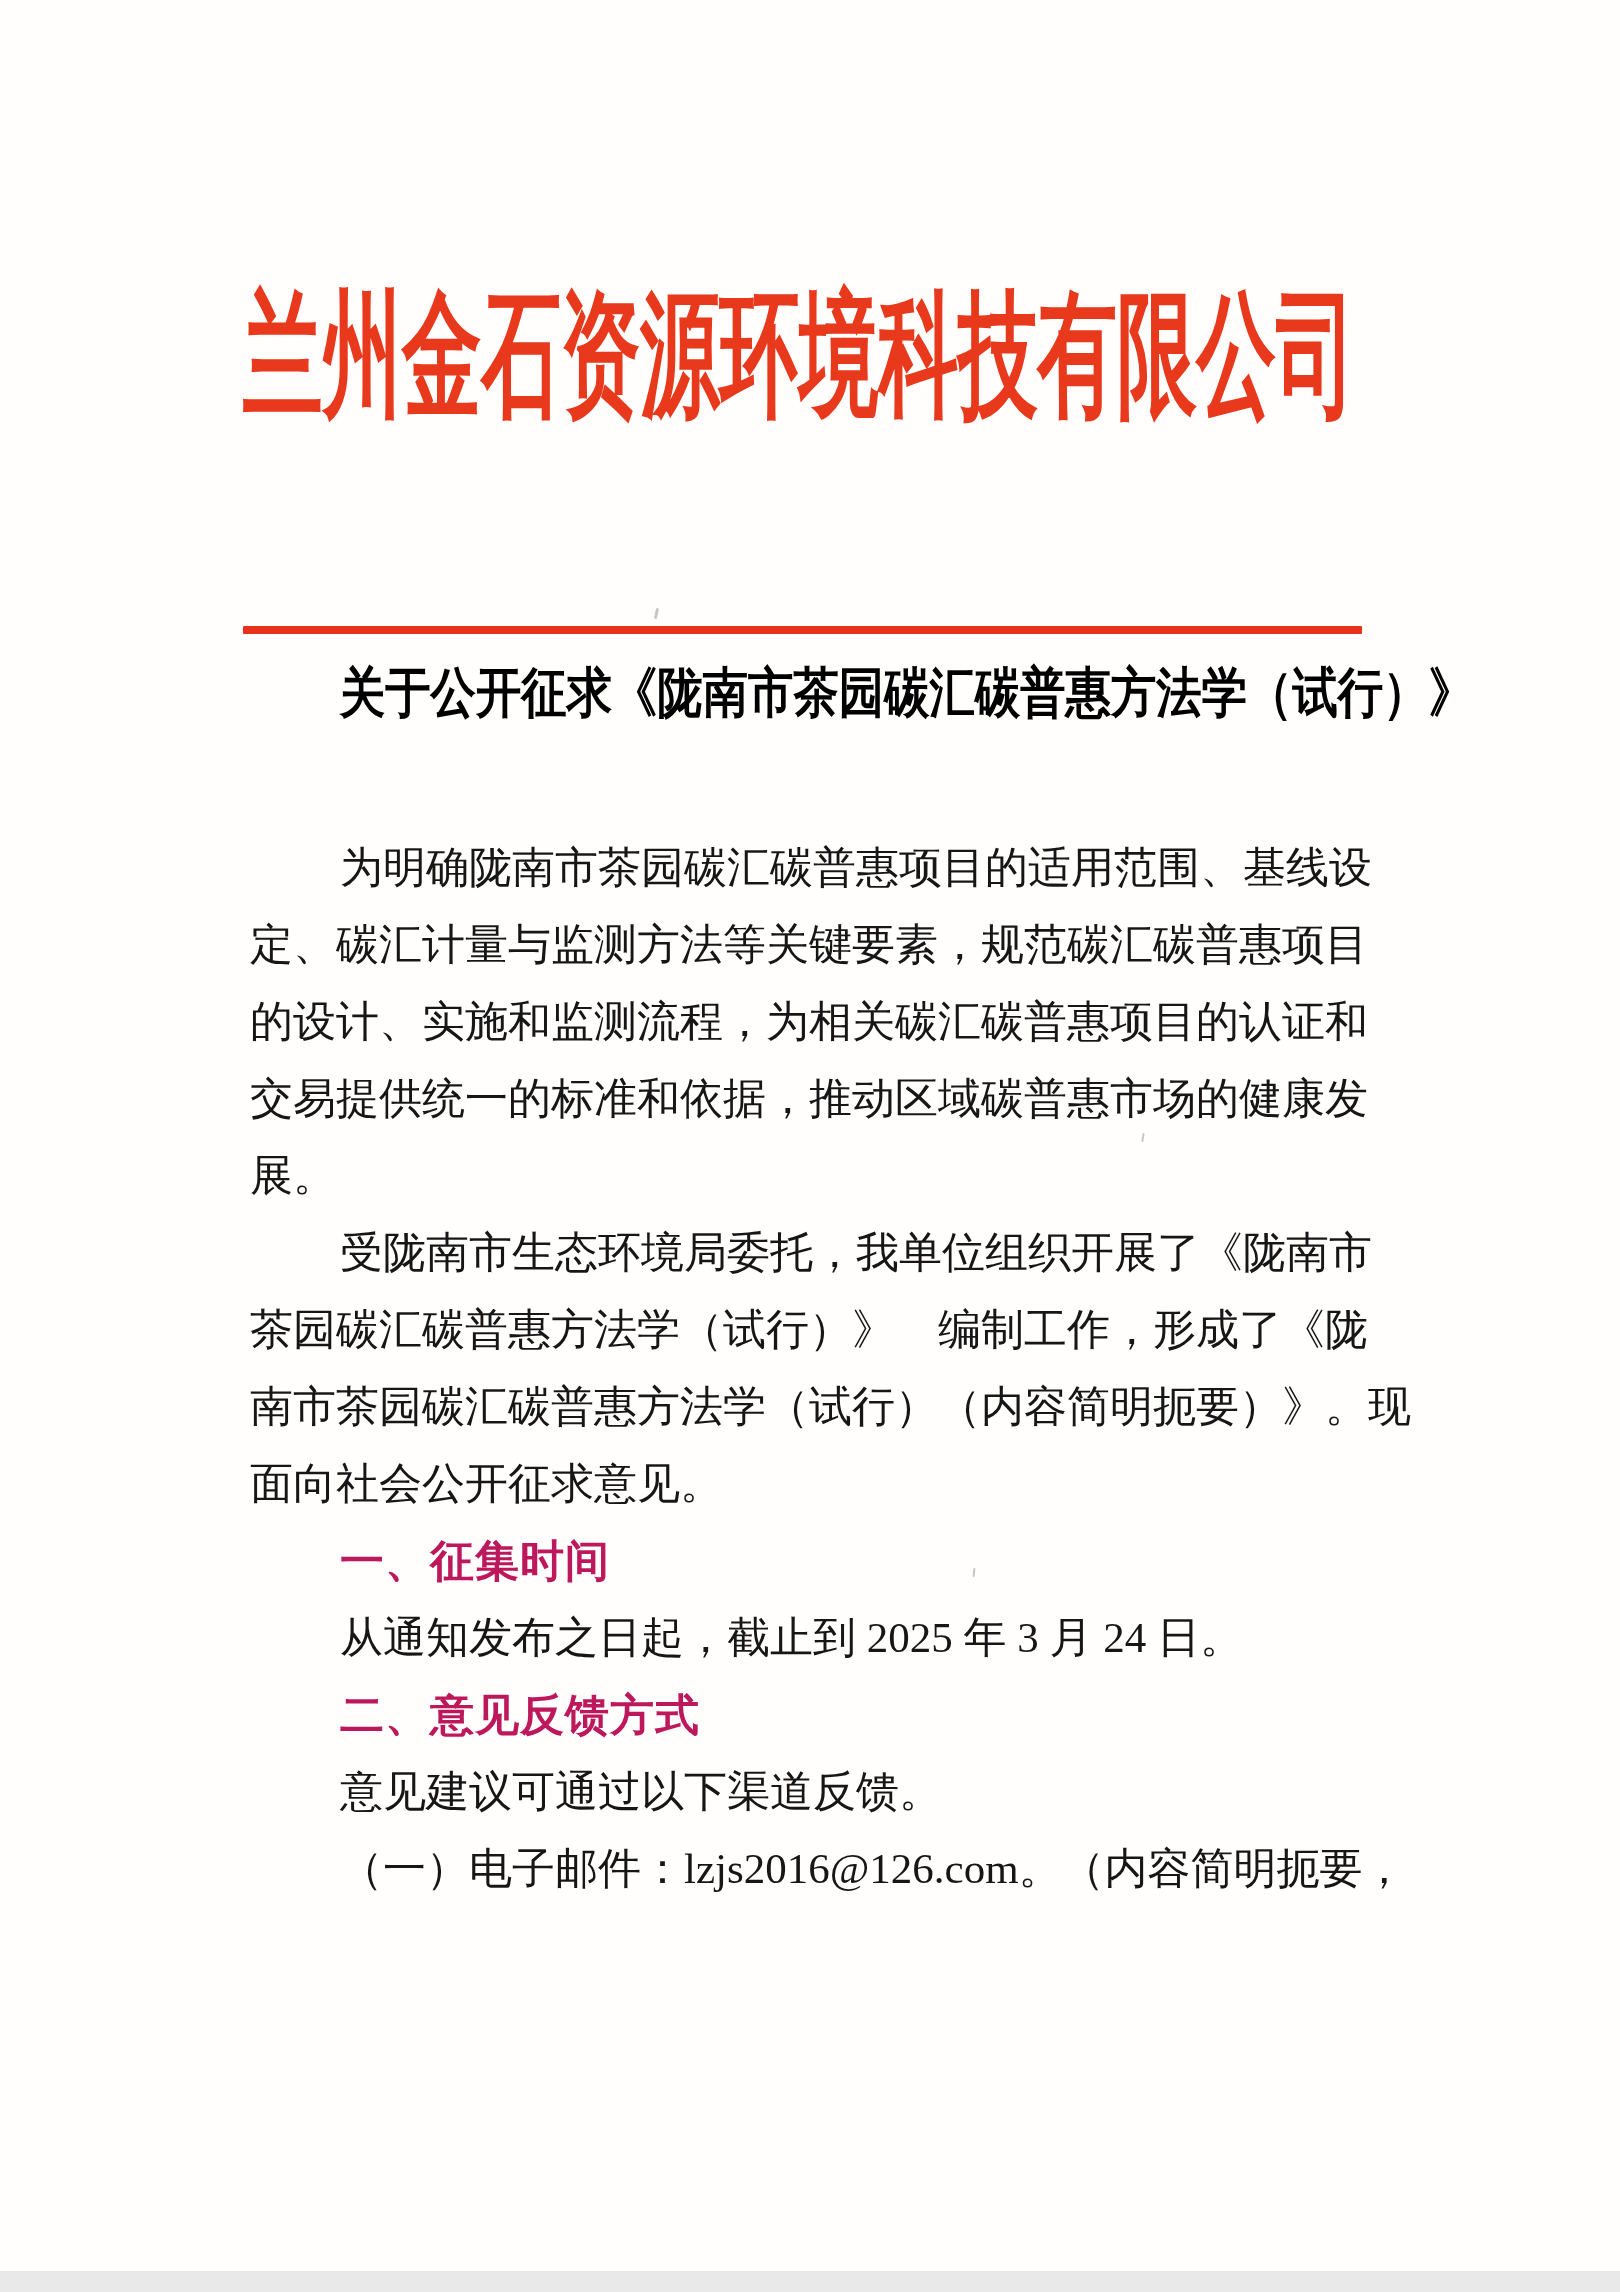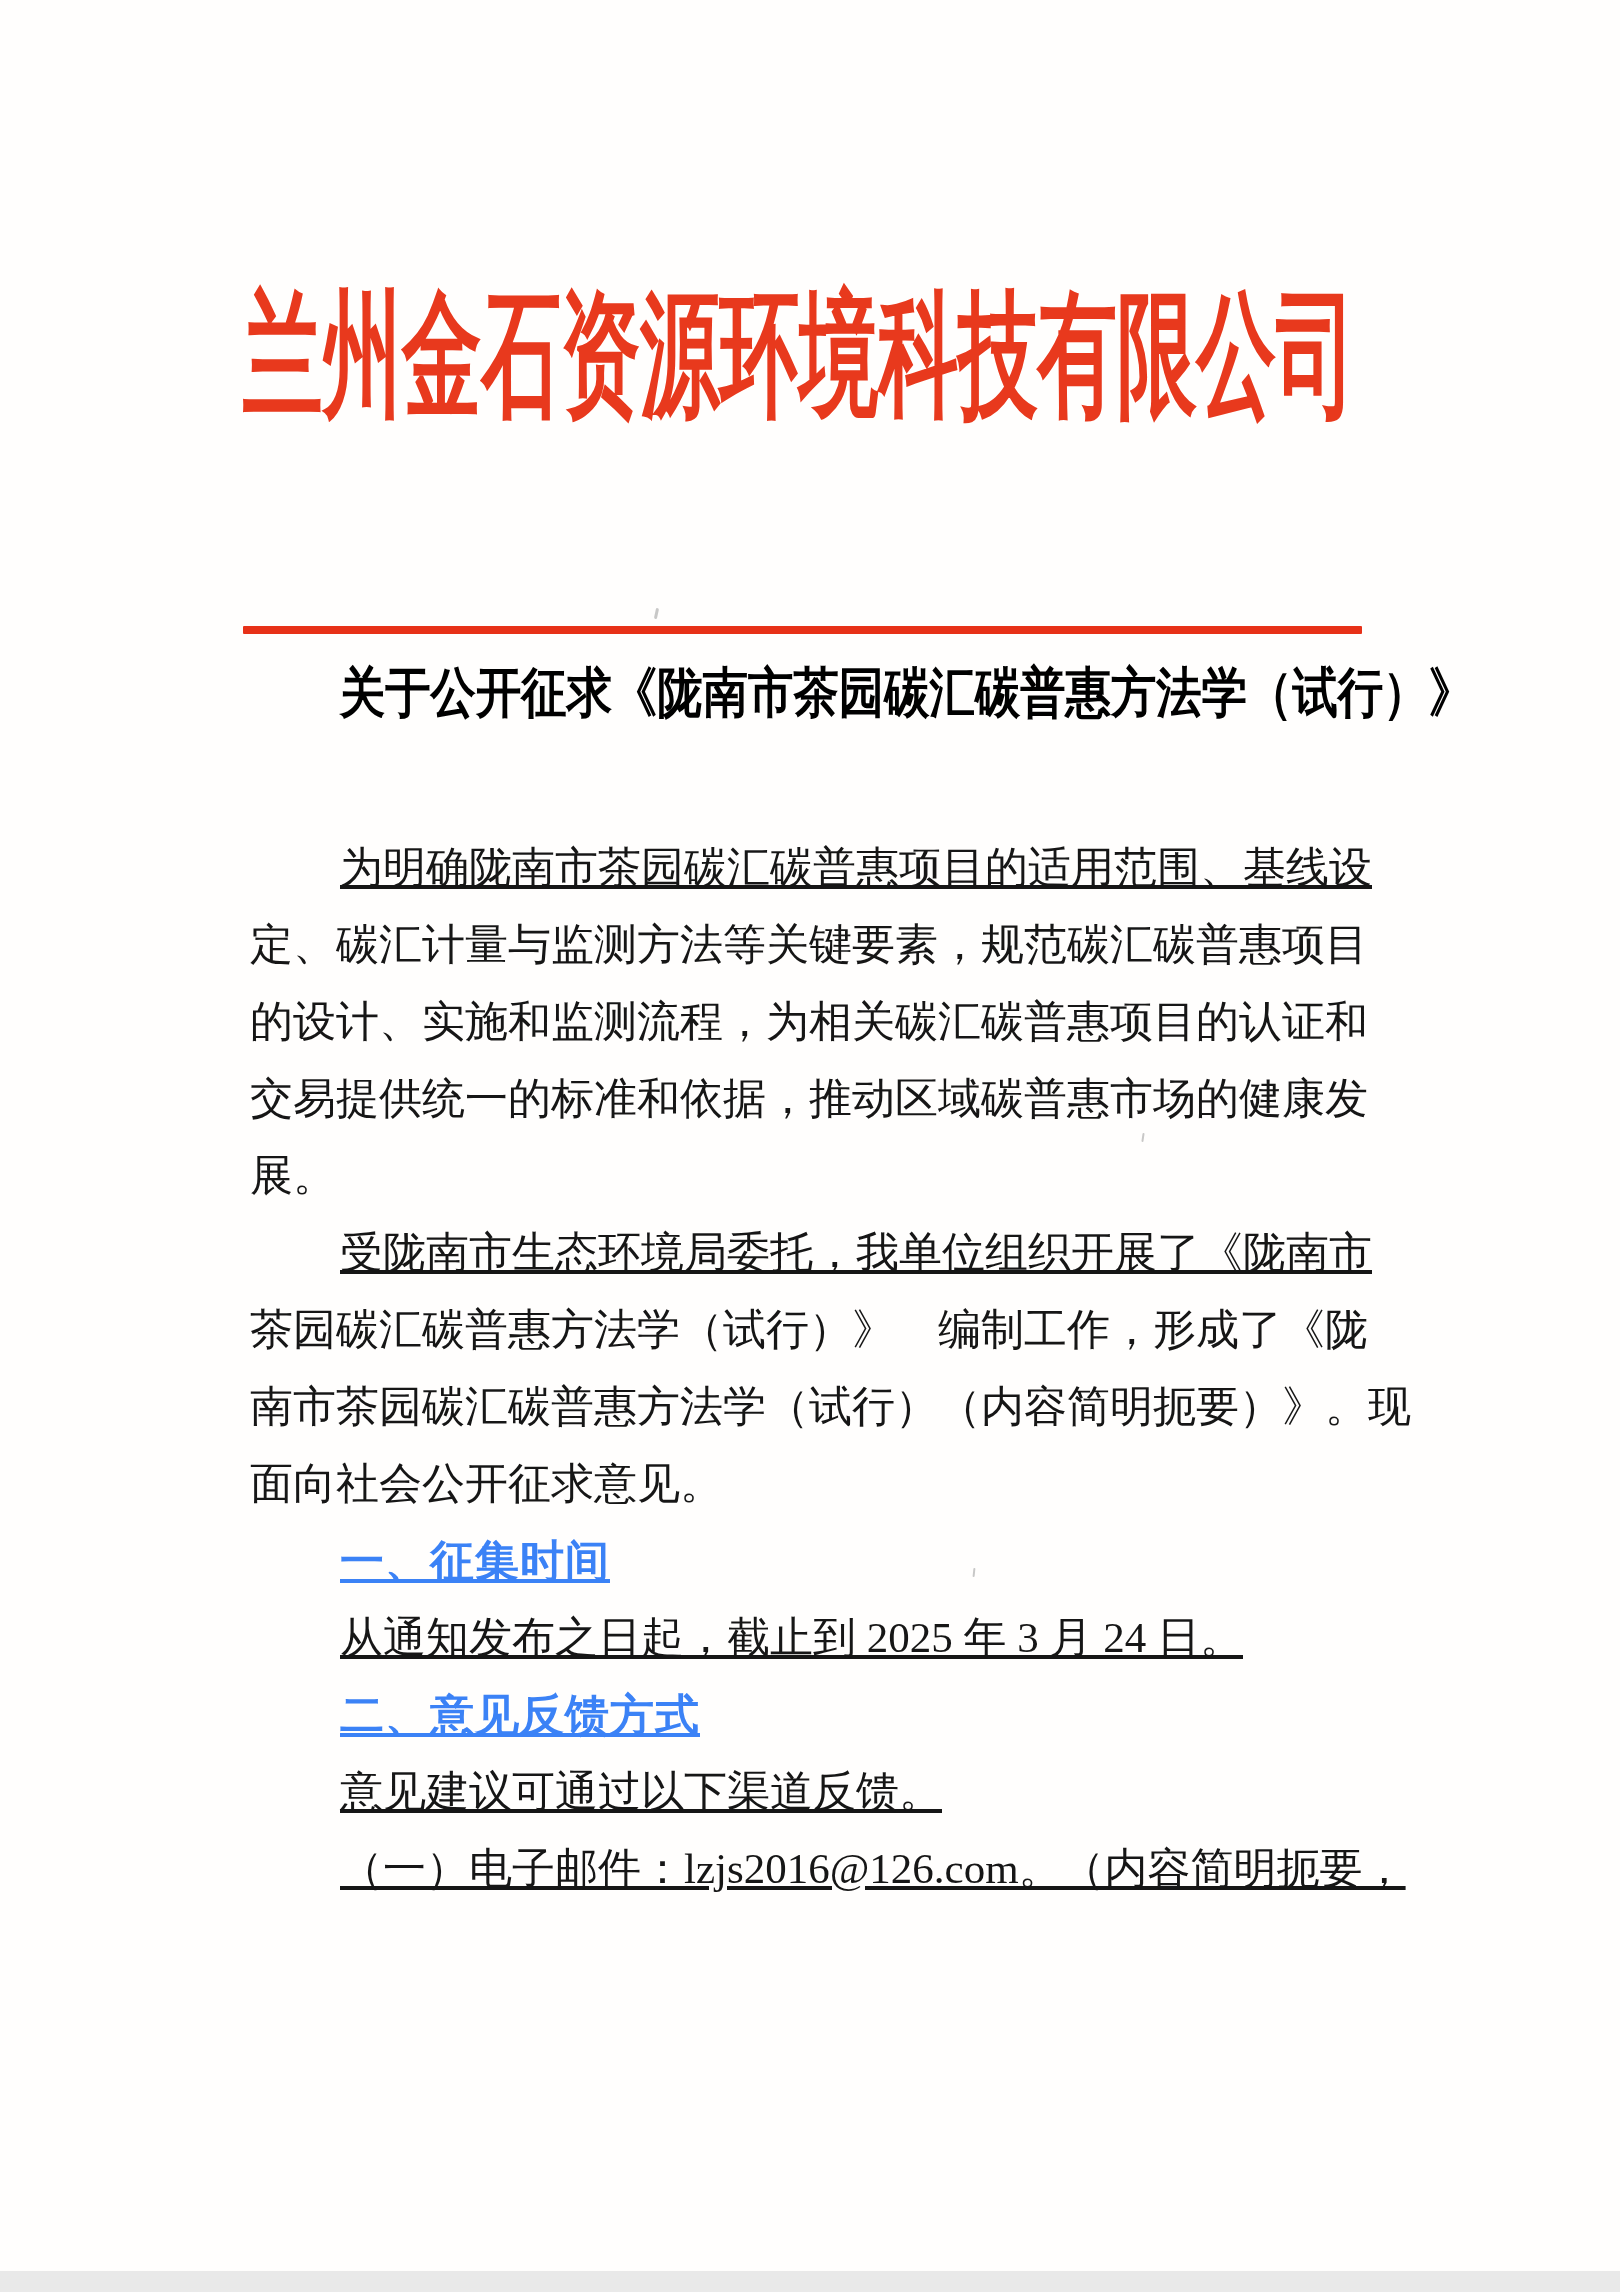--- a/index.html
+++ b/index.html
@@ -63,26 +63,26 @@
     left: 250px;
     top: 829px;
     width: 1137px;
     font-size: 43px;
     line-height: 77px;
   }
   .line {
     height: 77px;
     white-space: nowrap;
   }
-  .indent { padding-left: 90px; text-decoration: underline; }
+  .indent { padding-left: 90px; }
   .heading {
     font-family: "Liberation Sans", "DejaVu Sans", sans-serif;
     font-weight: bold;
     font-size: 44px;
-    color: #3b82f6;
+    color: #be185d;
     letter-spacing: 1px;
   }
   
   .speck {
     position: absolute;
     background: #9a9a9a;
     opacity: 0.55;
     border-radius: 2px;
   }
   .speck-1 { left: 655px; top: 608px; width: 2.9px; height: 10.8px; transform: rotate(12deg); }

